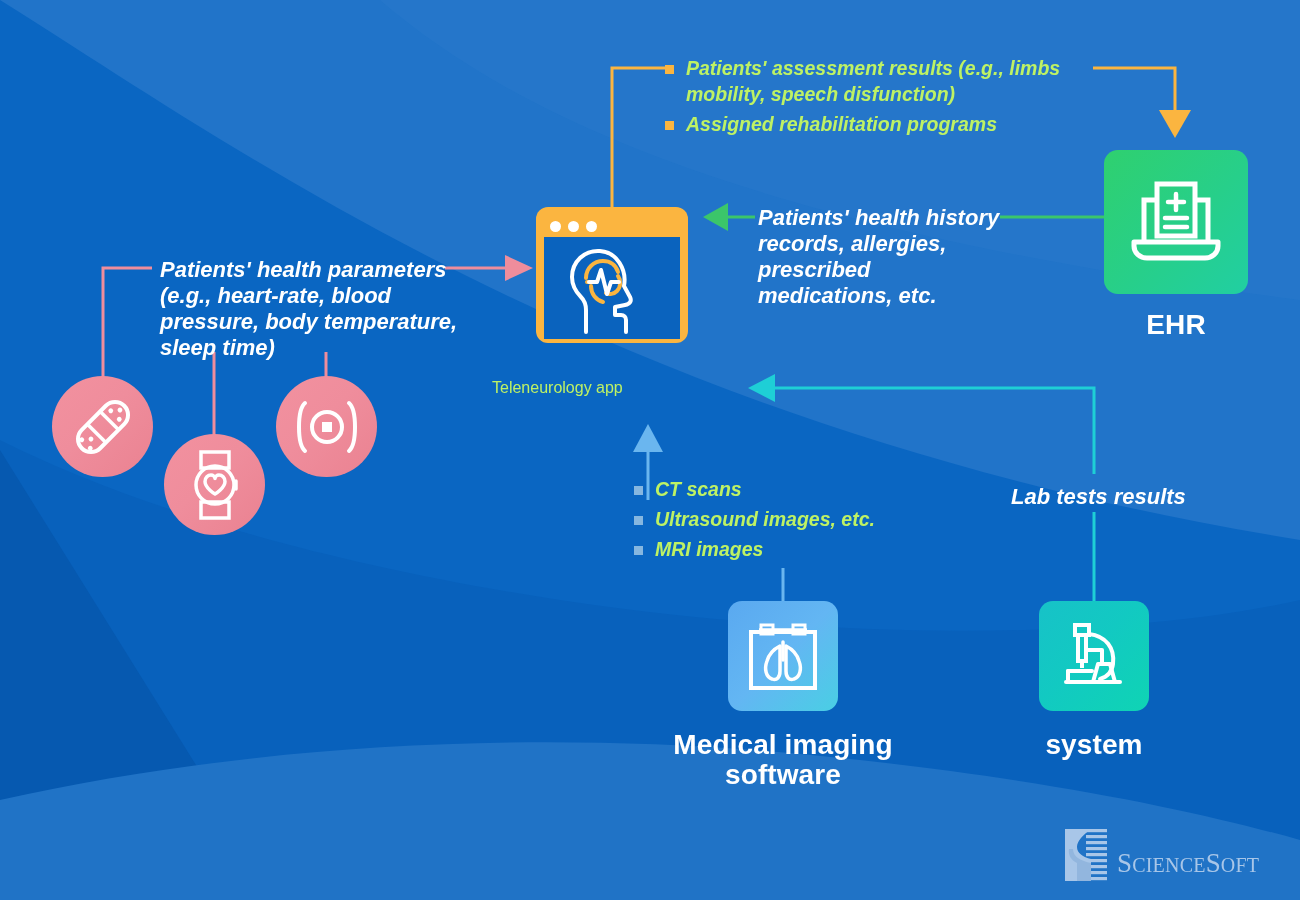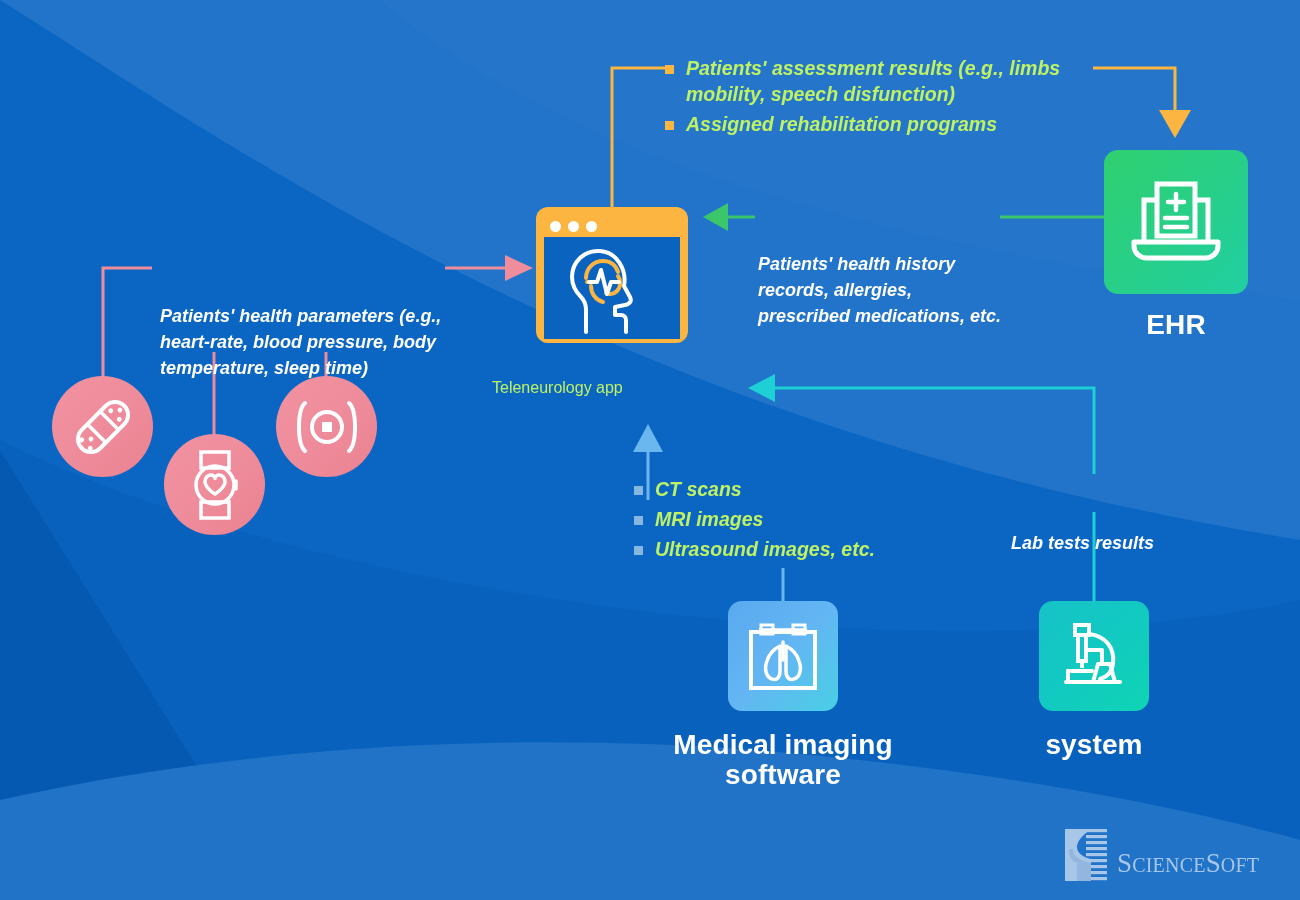--- a/index.html
+++ b/index.html
@@ -40,21 +40,21 @@
   .cap{
     position:absolute;z-index:5;color:#ffffff;font-weight:bold;
     font-size:28px;line-height:30px;text-align:center;letter-spacing:.1px;
   }
   .cap-app{
     position:absolute;z-index:5;color:#bef264;font-weight:normal;
     font-size:16px;line-height:30px;text-align:left;white-space:nowrap;
   }
   .note{
     position:absolute;z-index:5;color:#ffffff;font-style:italic;font-weight:bold;
-    font-size:18px;line-height:26px;margin-top:46px;
+    font-size:22px;line-height:26px;
   }
   .bullets{position:absolute;z-index:5;}
   .brow{display:flex;align-items:flex-start;margin-bottom:4px;}
   .bsq{width:9px;height:9px;flex:0 0 9px;margin-top:10px;margin-right:12px;}
   .bsq-y{background:#fbb540;}
   .bsq-b{background:#86b7e0;}
   .btxt{color:#bef264;font-style:italic;font-weight:bold;font-size:19.5px;line-height:26px;}
 
   
   .logo{position:absolute;z-index:6;display:flex;align-items:center;gap:10px;}
@@ -227,25 +227,25 @@
 
   <div class="note" style="left:160px;top:257px;width:336px;">Patients' health parameters (e.g., heart-rate, blood pressure, body temperature, sleep time)</div>
 
   <div class="bullets" style="left:634px;top:476px;width:300px;">
     <div class="brow">
       <span class="bsq bsq-b"></span>
       <span class="btxt">CT scans</span>
     </div>
     <div class="brow">
       <span class="bsq bsq-b"></span>
+      <span class="btxt">Ultrasound images, etc.</span>
+    </div>
+    <div class="brow">
+      <span class="bsq bsq-b"></span>
       <span class="btxt">MRI images</span>
-    </div>
-    <div class="brow">
-      <span class="bsq bsq-b"></span>
-      <span class="btxt">Ultrasound images, etc.</span>
     </div>
   </div>
 
   <div class="note" style="left:1011px;top:484px;width:260px;white-space:nowrap;">Lab tests results</div>
 
   <div class="logo" style="left:1063px;top:827px;">
     <svg width="44" height="56" viewBox="0 0 44 56">
       <path d="M2,2 L28,2 C20,8 14,14 14,20 C14,26 20,30 28,32 L28,54 L2,54 Z" fill="#a8c6e8"></path>
       <g fill="#a8c6e8">
         <rect x="23" y="2" width="21" height="3.2"></rect>

